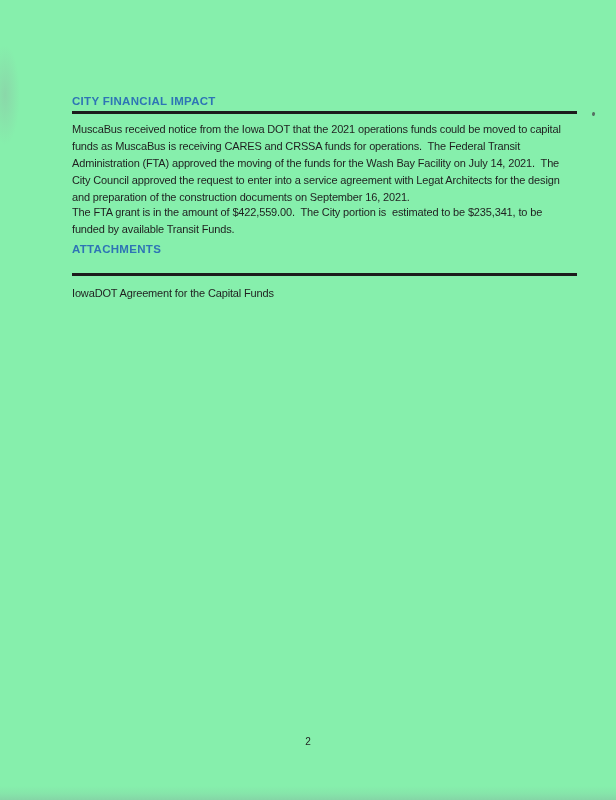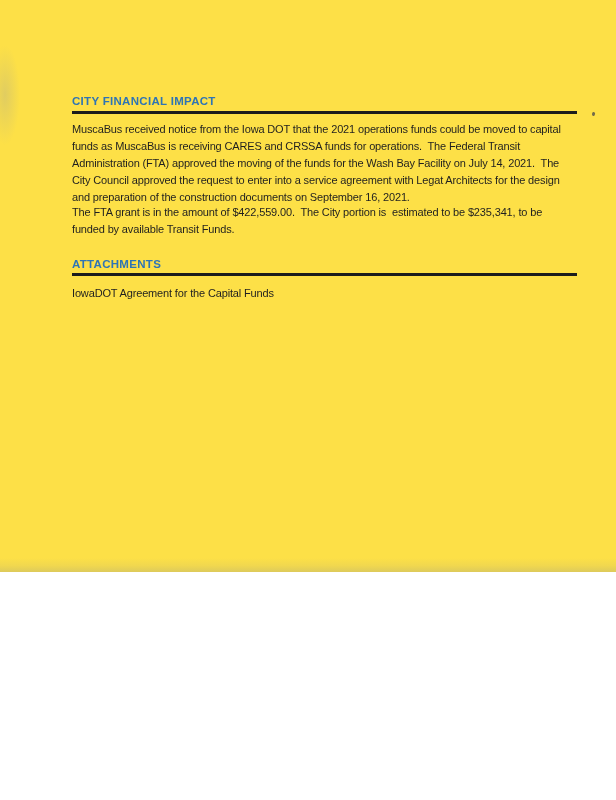--- a/index.html
+++ b/index.html
@@ -3,22 +3,22 @@
 <meta charset="utf-8">
 <style>
   html, body {
     margin: 0;
     padding: 0;
     background: #ffffff;
   }
   .page {
     position: relative;
     width: 616px;
-    height: 572px;
-    background: #fde047;
+    height: 800px;
+    background: #86efac;
     overflow: hidden;
     font-family: "Liberation Sans", sans-serif;
     color: #222222;
   }
   
   .edge-smudge {
     position: absolute;
     left: -10px;
     top: 45px;
     width: 30px;
@@ -82,21 +82,21 @@
     width: 616px;
     margin: 0;
     text-align: center;
     font-size: 10px;
     color: #1f1f1f;
   }
   #h1 { top: 95px; }
   #rule1 { top: 111px; }
   #p1 { top: 121px; }
   #p2 { top: 204px; }
-  #h2 { top: 258px; }
+  #h2 { top: 243px; }
   #rule2 { top: 273px; }
   #attachment { top: 285px; }
 </style>
 </head>
 <body>
 
 <div class="page">
 
   <div class="edge-smudge"></div>
 

